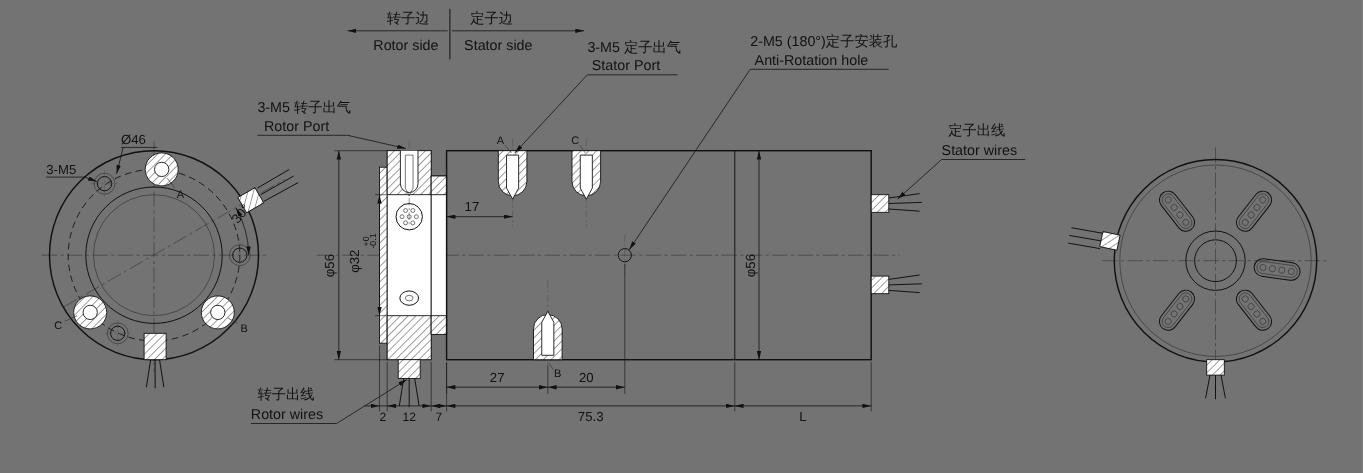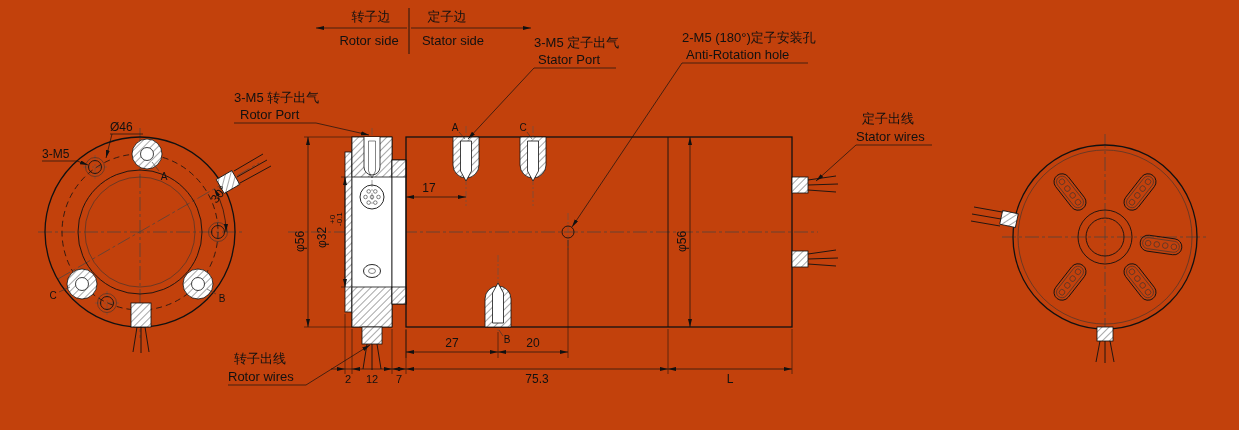--- a/index.html
+++ b/index.html
@@ -1,16 +1,16 @@
 <!DOCTYPE html>
 <html><head>
 <meta charset="utf-8">
 <style>
   html,body { margin:0; padding:0; background:#ffffff; }
-  .stage { position:relative; width:1239px; height:430px; background:#c2410c; overflow:hidden; }
+  .stage { position:relative; width:1239px; height:430px; background:#737373; overflow:hidden; }
   svg text { fill:#111; font-family:"Liberation Sans", sans-serif; }
   .t13 { font-size:13px; }
   .t12 { font-size:12px; }
   .t11 { font-size:11px; }
   .t10 { font-size:10px; }
   .t8  { font-size:8px; }
   .outline { fill:none; stroke:#111; stroke-width:1.3; }
   .thin    { fill:none; stroke:#111; stroke-width:0.9; }
   .xthin   { fill:none; stroke:#333; stroke-width:0.6; }
   .cline   { fill:none; stroke:#444; stroke-width:0.7; stroke-dasharray:14 3 3 3; }

